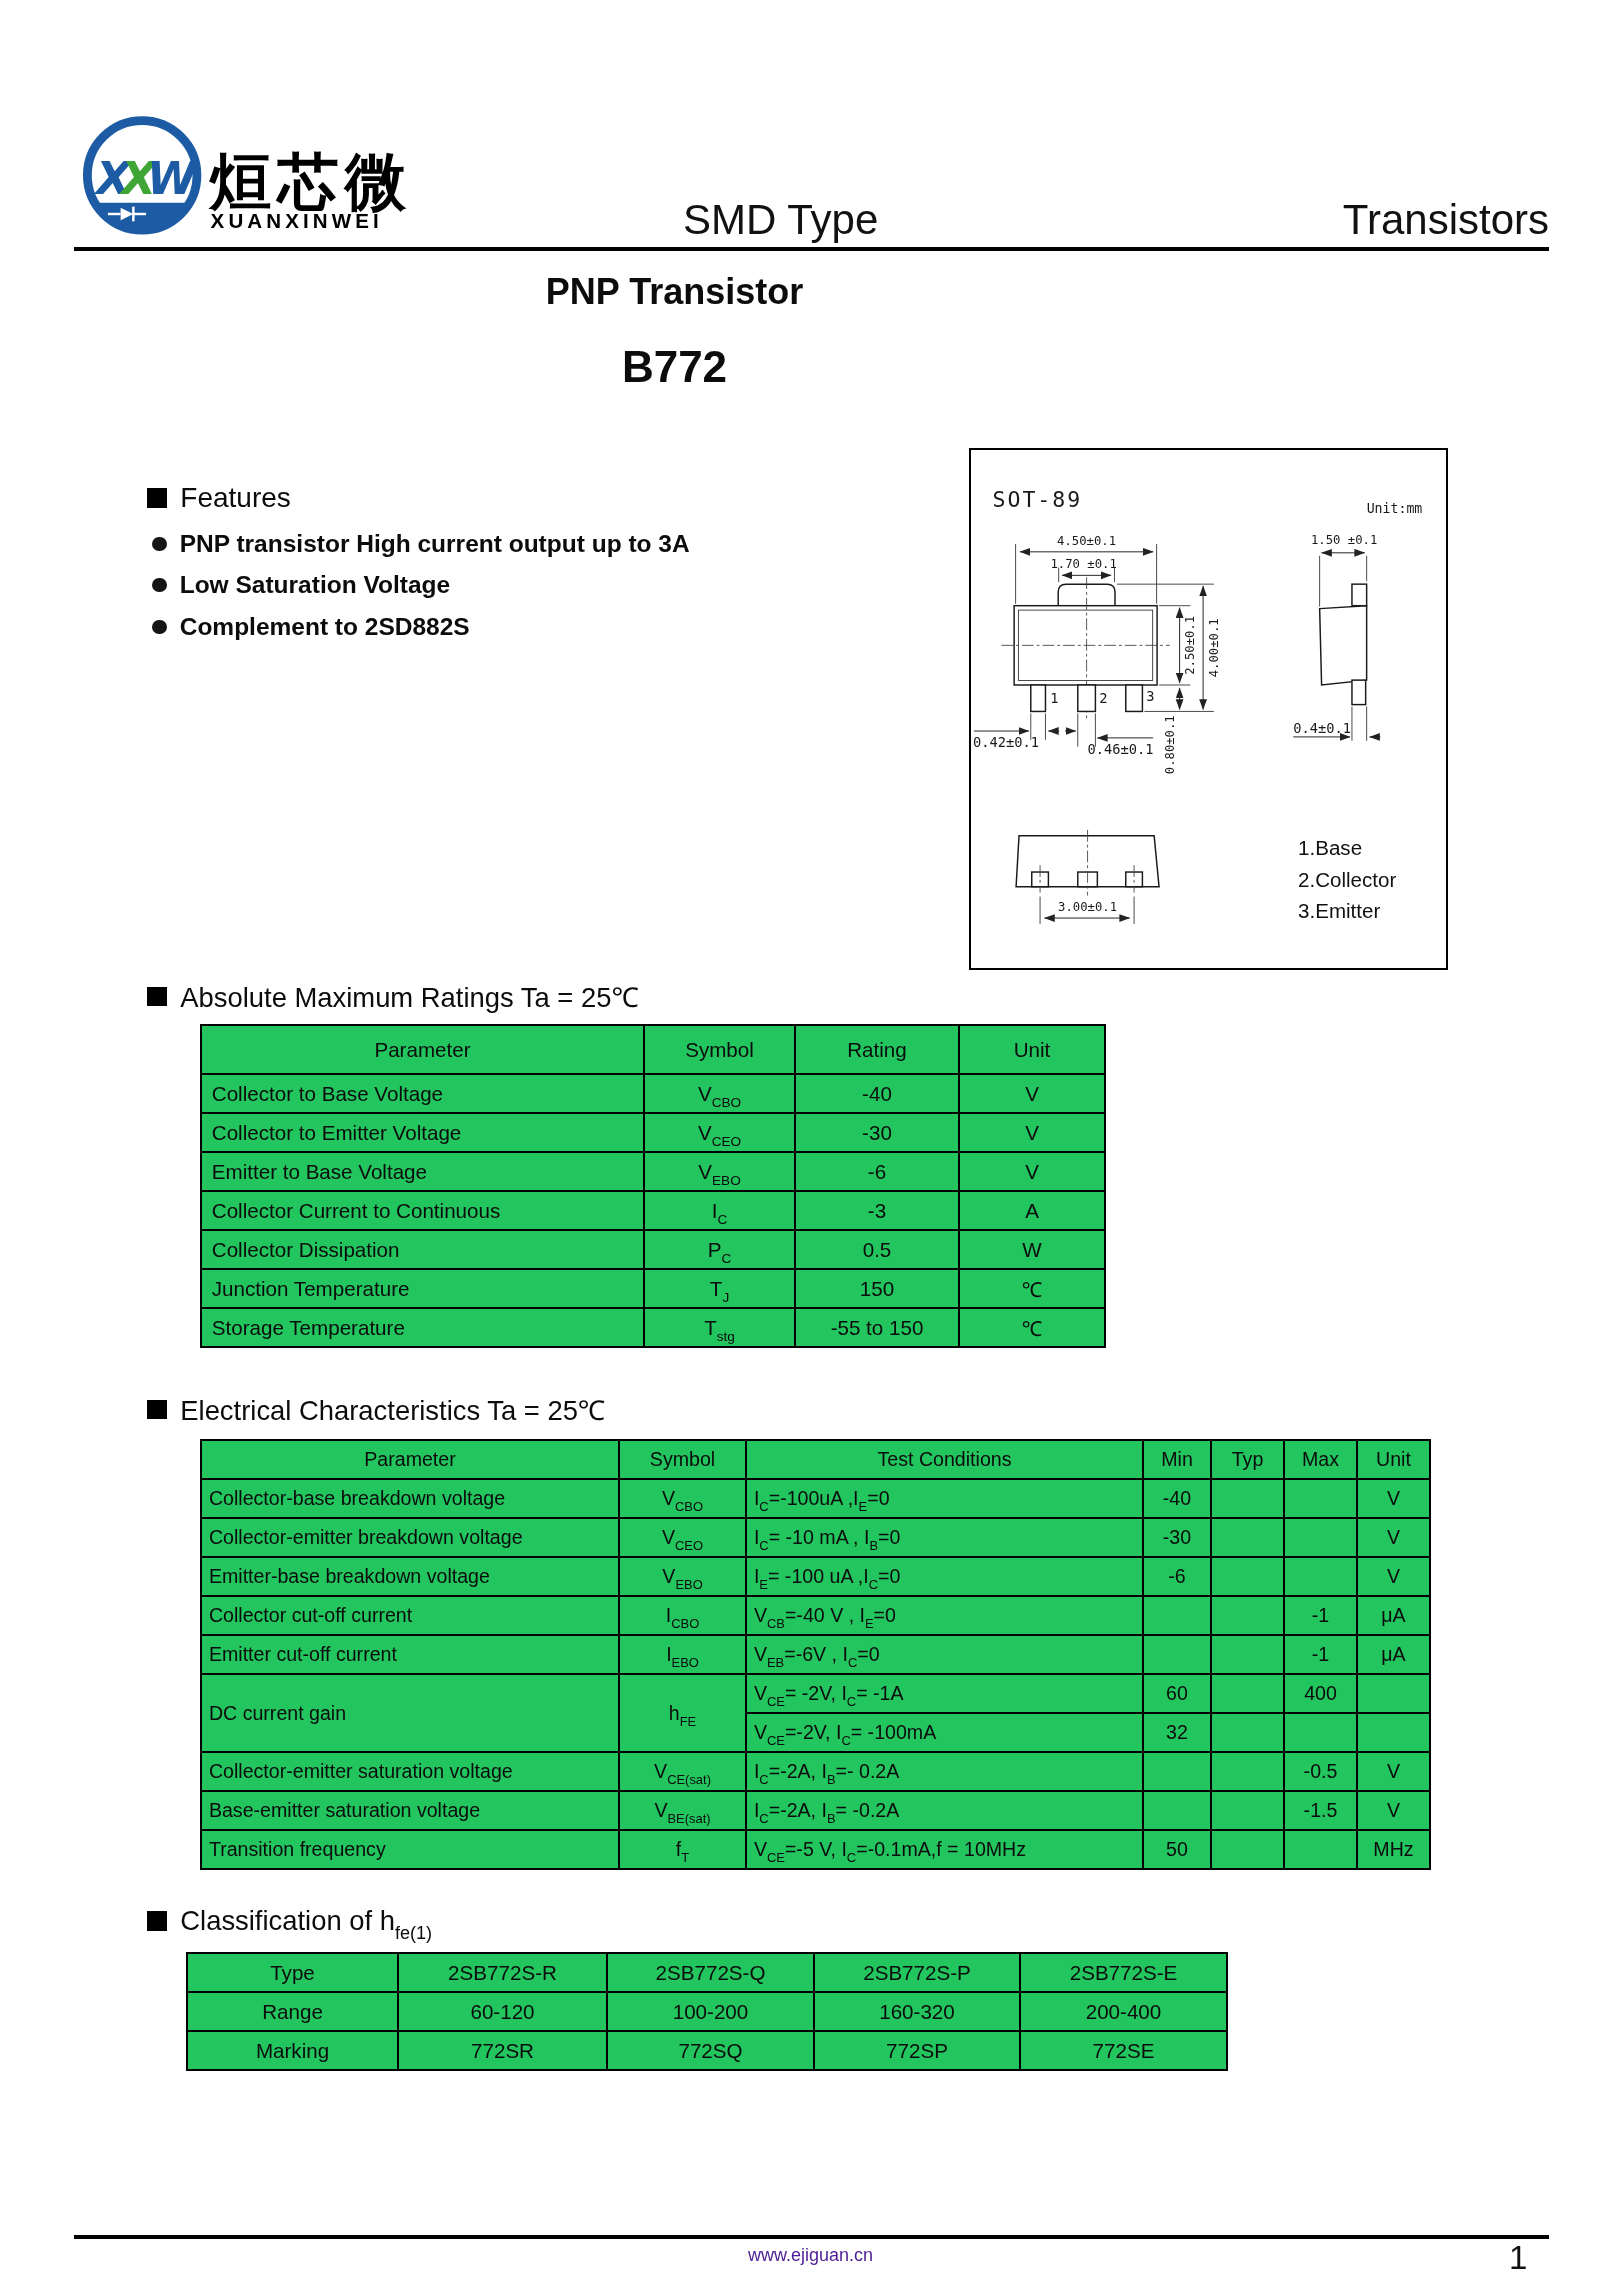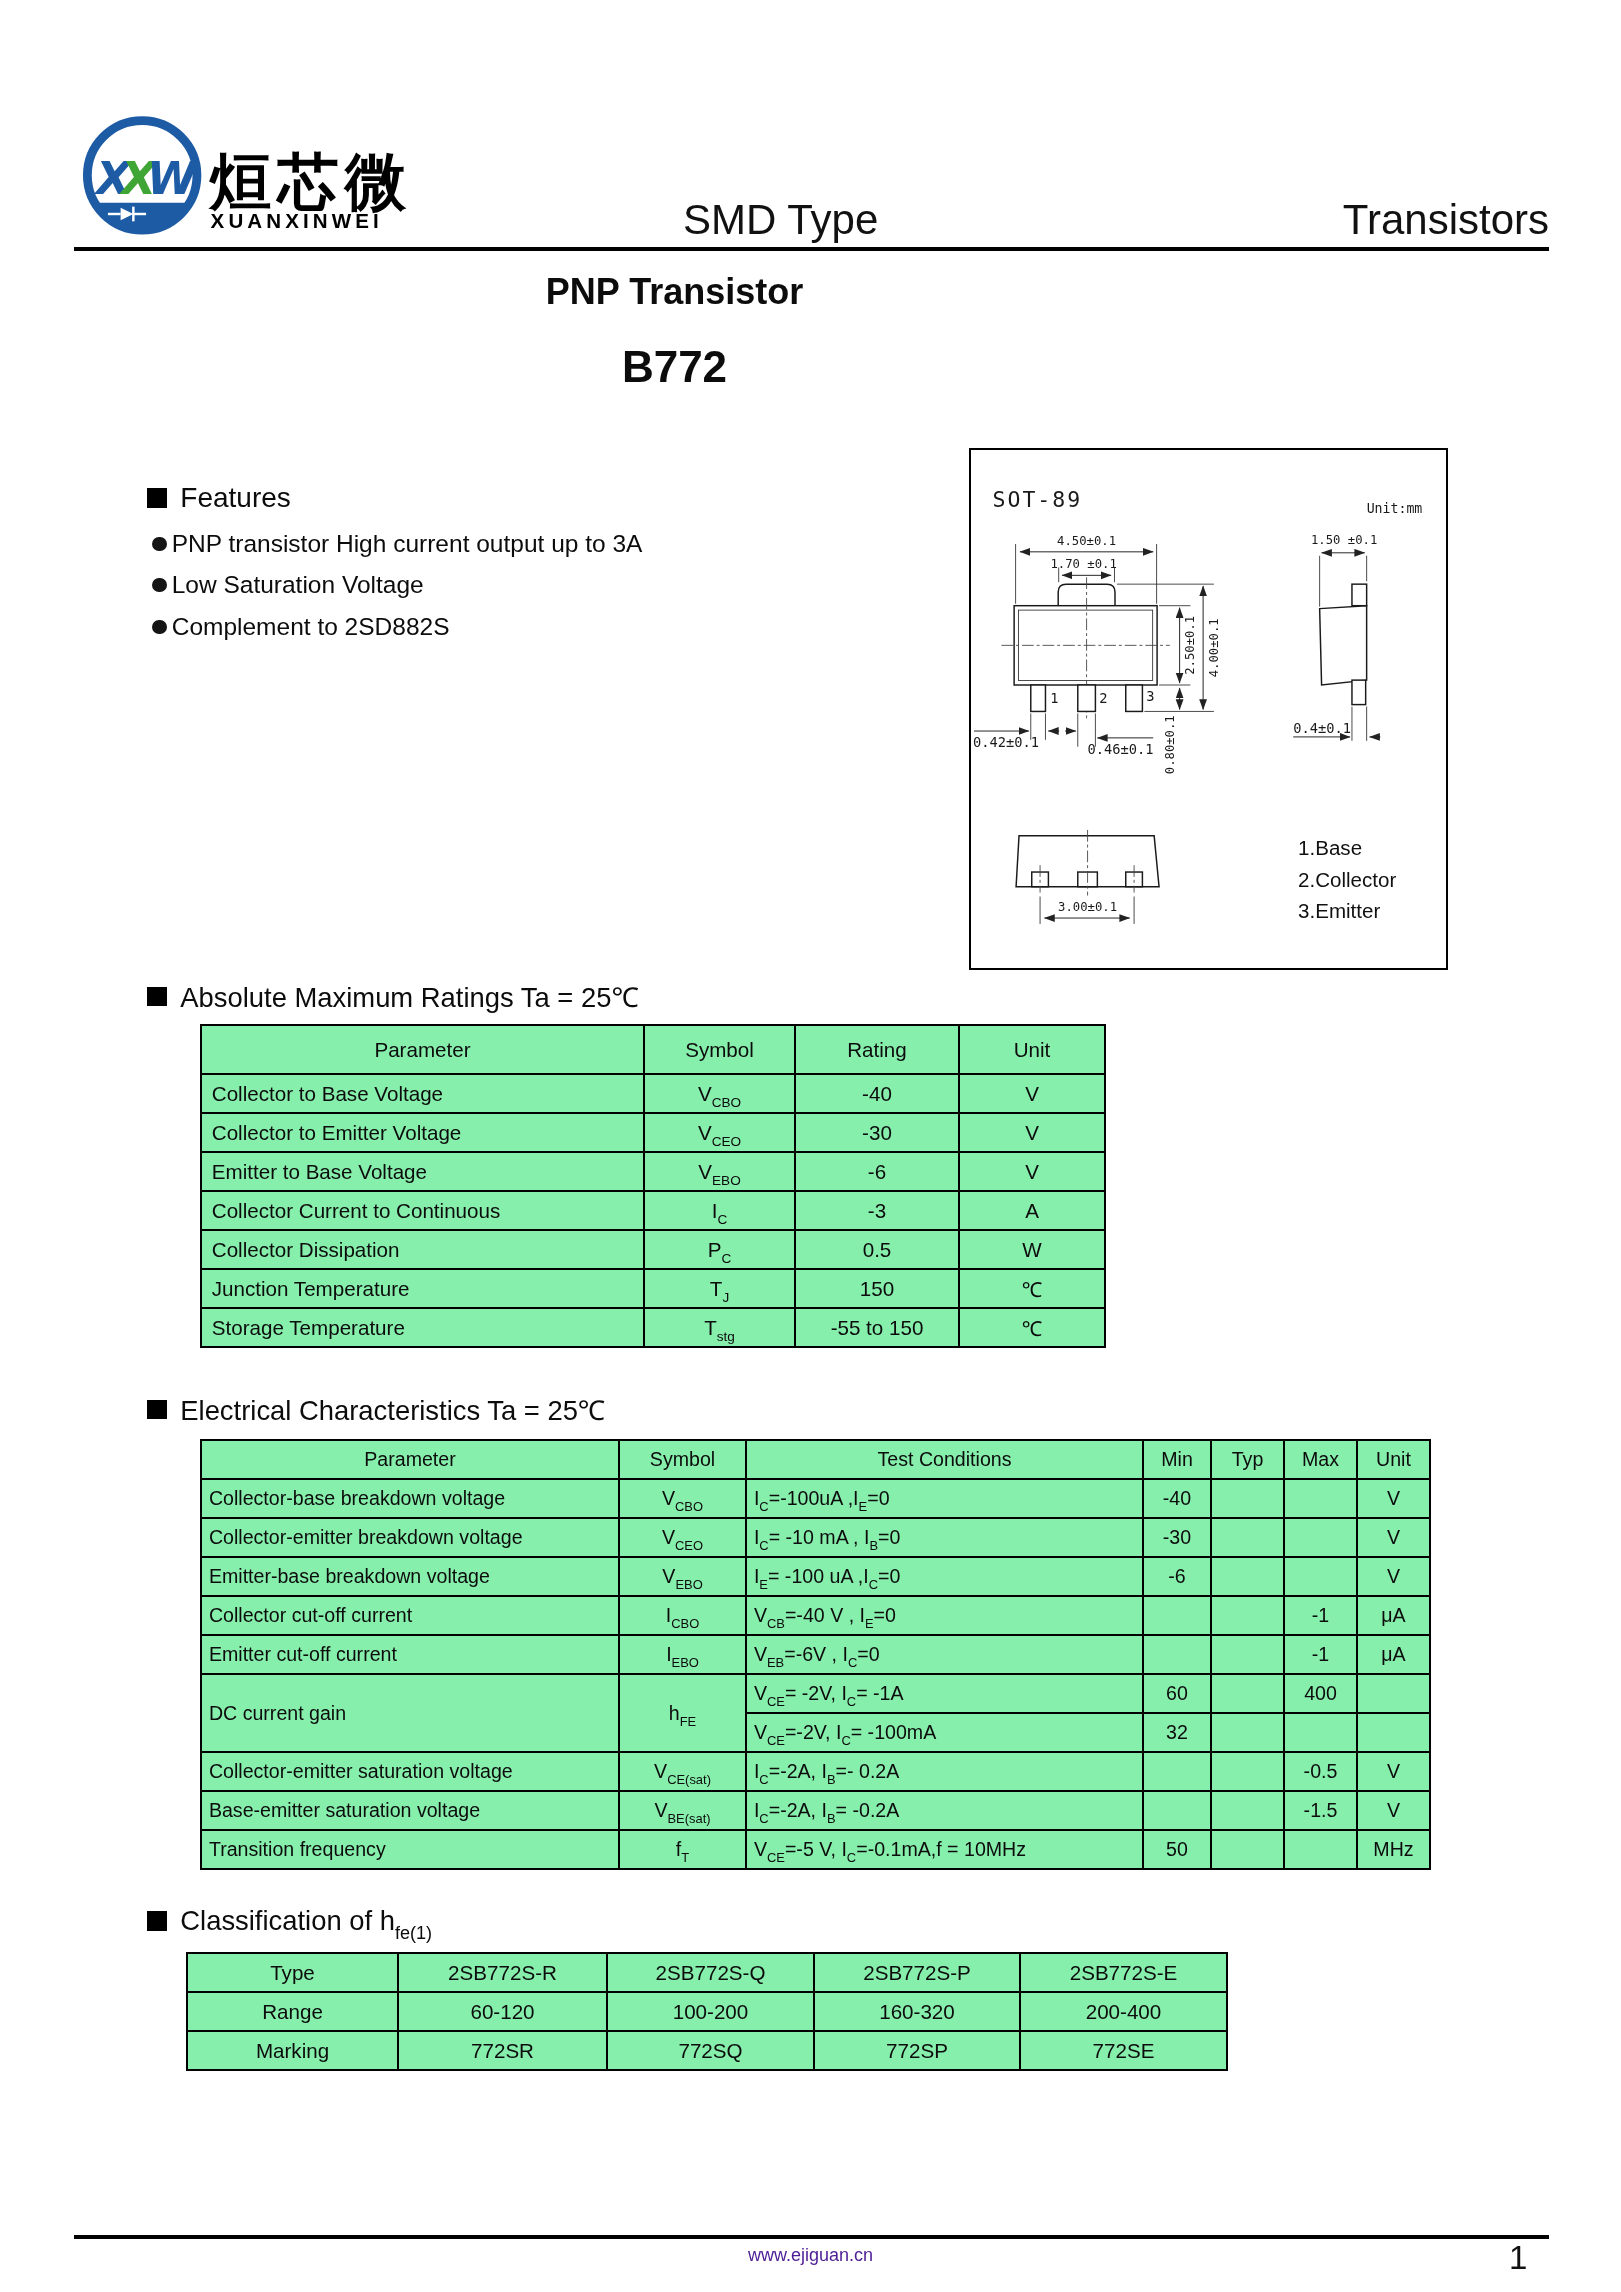--- a/index.html
+++ b/index.html
@@ -5,24 +5,24 @@
   html,body{margin:0;padding:0;background:#e8e8e8;}
   .page{position:relative;width:1621px;height:2293px;background:#ffffff;margin:0 auto;
         font-family:"Liberation Sans",sans-serif;color:#0c0c0c;overflow:hidden;}
   .abs{position:absolute;}
   .rule{position:absolute;background:#000;height:3.9px;}
   .center-title{position:absolute;left:0;width:1349px;text-align:center;font-weight:700;}
   .hdr-title{position:absolute;font-size:42px;color:#111;}
   .sec{position:absolute;display:flex;align-items:center;gap:13.7px;}
   .sec .sq{width:19.6px;height:19.6px;background:#000;flex:0 0 auto;}
   .sec h2{margin:0;font-size:27.4px;font-weight:400;white-space:nowrap;}
-  .feat-item{position:absolute;display:flex;align-items:center;gap:5px;}
+  .feat-item{position:absolute;display:flex;align-items:center;gap:13px;font-weight:bold;}
   .feat-item .dot{width:14.7px;height:14.7px;border-radius:50%;background:#151515;flex:0 0 auto;}
   .feat-item span.txt{font-size:24.5px;}
-  table{position:absolute;border-collapse:collapse;table-layout:fixed;background:#86efac;border:2.9px solid #000;}
+  table{position:absolute;border-collapse:collapse;table-layout:fixed;background:#22c55e;border:2.9px solid #000;}
   td,th{border:2px solid #000;text-align:center;vertical-align:middle;padding:0 9.8px;box-sizing:border-box;
         overflow:hidden;white-space:nowrap;}
   thead th{font-weight:400;border-bottom:2.9px solid #000;}
   .al{text-align:left;}
   sub{font-size:0.66em;position:relative;top:0.12em;line-height:0;}
   #amr-table{font-size:20.6px;}
   #amr-table thead tr{height:49px;}
   #amr-table tbody tr{height:39px;}
   #ec-table{font-size:19.6px;}
   #ec-table tr{height:39px;}

